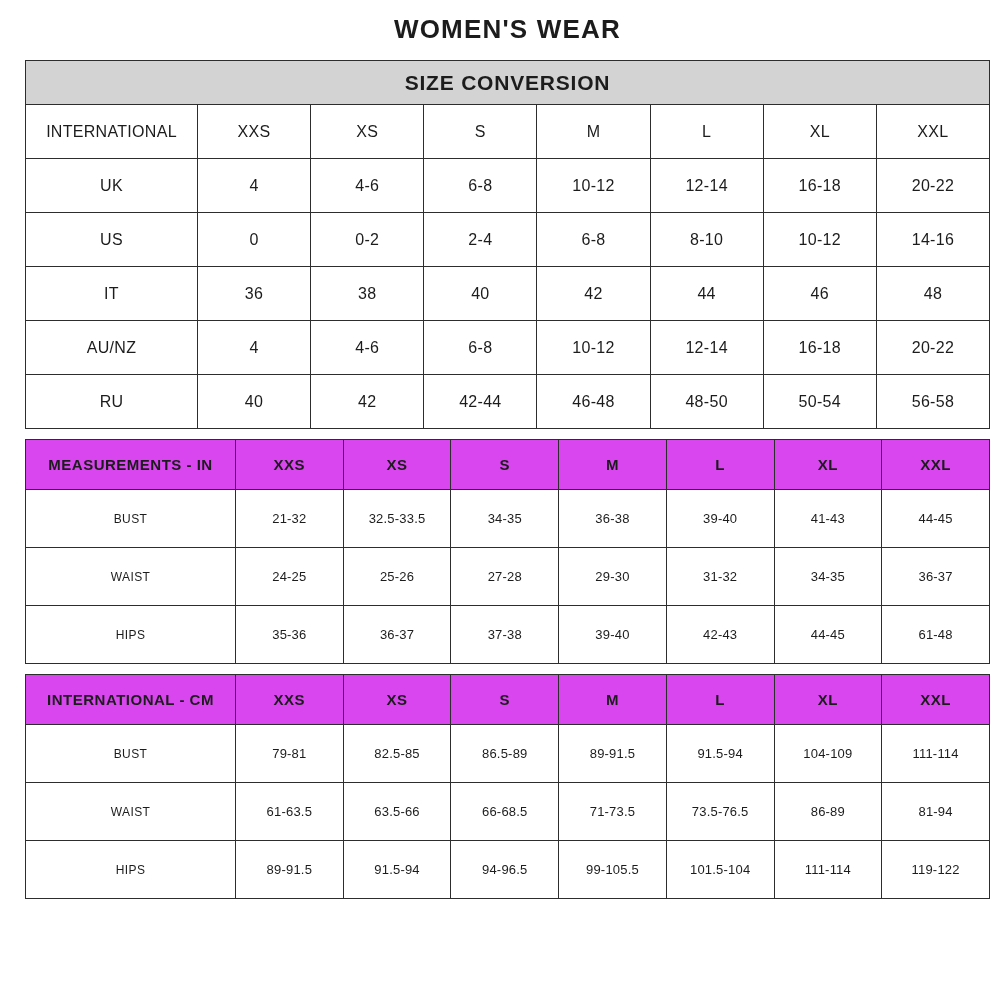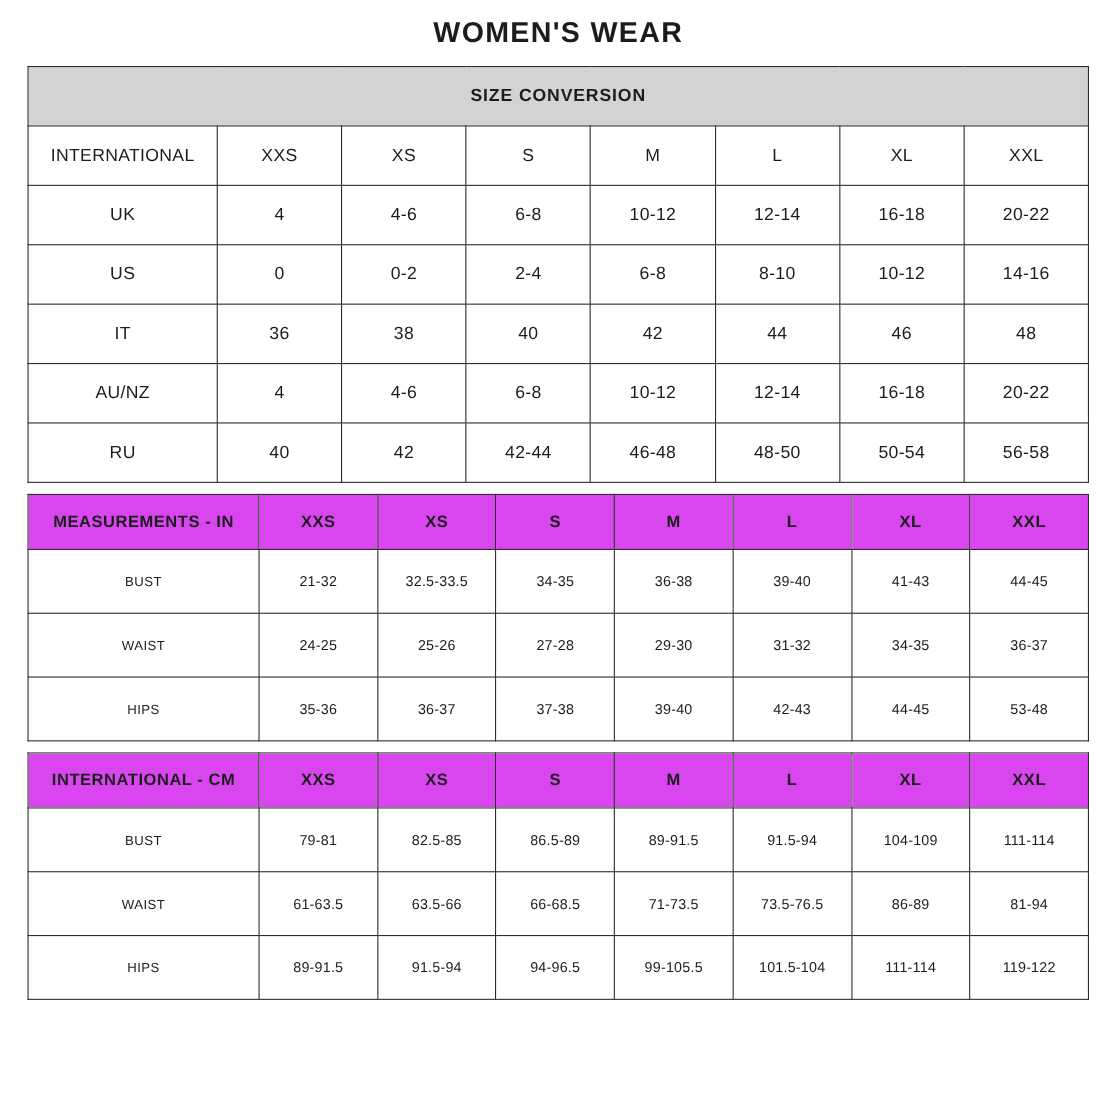--- a/index.html
+++ b/index.html
@@ -25,23 +25,23 @@
   }
   th, td {
     border: 1.5px solid #2d2d2d;
     text-align: center;
     vertical-align: middle;
     overflow: hidden;
   }
   
   .t1 .banner {
     background: #d3d3d3;
-    height: 54px;
+    height: 44px;
     font-weight: bold;
-    font-size: 16px;
+    font-size: 21px;
     letter-spacing: 0.8px;
   }
   .t1 td { height: 54px; font-size: 16px; font-weight: 400; letter-spacing: 0.3px; }
   
   .t23 thead th {
     background: #d946ef;
     height: 50px;
     font-weight: bold;
     font-size: 15px;
     letter-spacing: 0.5px;
@@ -181,21 +181,21 @@
         <td>36-37</td>
       </tr>
       <tr>
         <td class="lbl">HIPS</td>
         <td>35-36</td>
         <td>36-37</td>
         <td>37-38</td>
         <td>39-40</td>
         <td>42-43</td>
         <td>44-45</td>
-        <td>53-48</td>
+        <td>61-48</td>
       </tr>
     </tbody>
   </table>
 
   <table class="t23">
     <colgroup>
         <col style="width:210px">
         <col>
         <col>
         <col>

